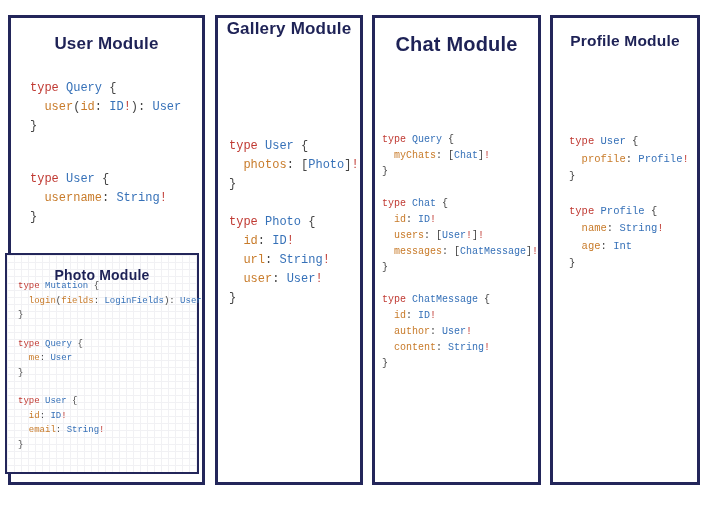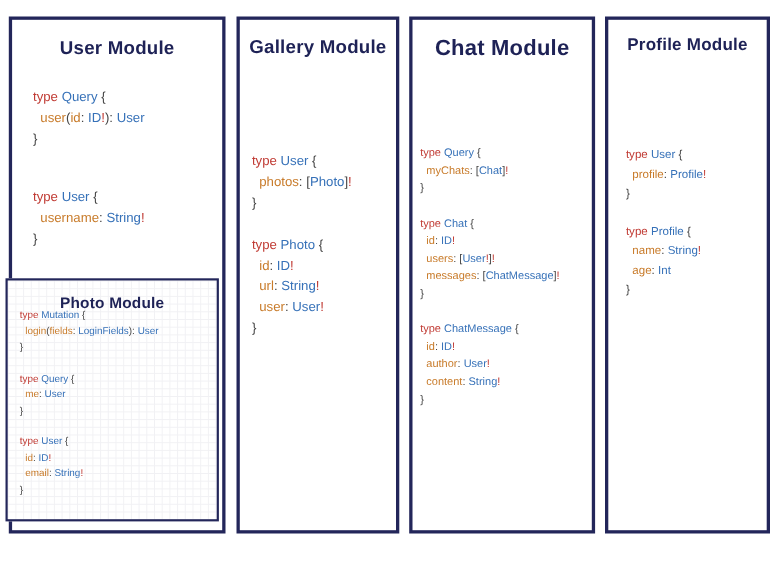--- a/index.html
+++ b/index.html
@@ -29,27 +29,27 @@
   #panel-profile { left: 550px; width: 150px; }
 
   .panel-title {
     margin: 0;
     text-align: center;
     font-weight: bold;
     color: var(--c-title);
     letter-spacing: 0.2px;
   }
   #panel-user    .panel-title { margin-top: 16px; font-size: 17px; }
-  #panel-gallery .panel-title { margin-top: 15px; font-size: 17px; }
+  #panel-gallery .panel-title { margin-top: 1px; font-size: 17px; }
   #panel-chat    .panel-title { margin-top: 15px; font-size: 20px; }
   #panel-profile .panel-title { margin-top: 14px; font-size: 15.5px; }
 
   .code {
     position: absolute;
-    font-family: Liberation Sans, sans-serif;
+    font-family: Liberation Mono, monospace;
     white-space: pre;
     color: var(--c-punct);
   }
   #code-user    { left: 19px; top: 61px;  font-size: 12px;   line-height: 19px; }
   #code-user    .code-block { margin-bottom: 34px; }
   #code-gallery { left: 11px; top: 119px; font-size: 12px;   line-height: 19px; }
   #code-gallery .code-block { margin-bottom: 19px; }
   #code-chat    { left: 7px;  top: 114px; font-size: 10px;   line-height: 16px; }
   #code-chat    .code-block { margin-bottom: 16px; }
   #code-profile { left: 16px; top: 115px; font-size: 10.5px; line-height: 17.5px; }

